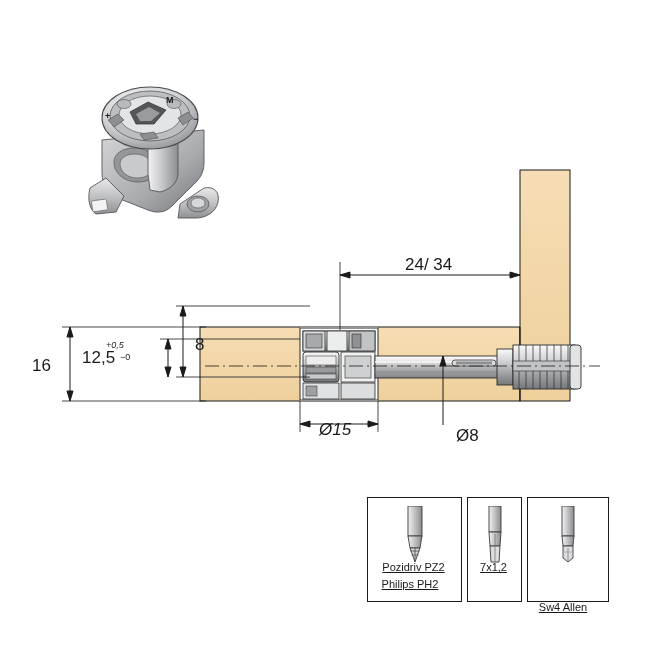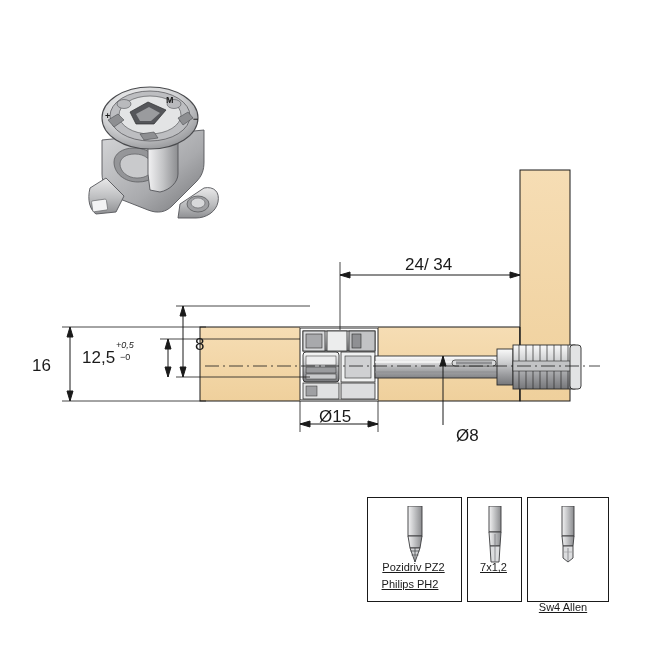--- a/index.html
+++ b/index.html
@@ -232,26 +232,26 @@
       <polygon points="443,356 440,366 446,366"></polygon>
       <line x1="443" y1="378" x2="443" y2="378" stroke-width="1"></line>
     </g>
   </svg>
 
   <div class="lbl" style="left:405px; top:255px;">24/ 34</div>
 
   <div class="lbl" style="left:32px; top:356px;">16</div>
 
   <div class="lbl" style="left:82px; top:348px;">12,5</div>
-  <div class="lbl small" style="left:116px; top:340px;font-style:italic;">+0,5</div>
+  <div class="lbl small" style="left:106px; top:340px;font-style:italic;">+0,5</div>
   <div class="lbl small" style="left:120px; top:352px;">−0</div>
 
   <div class="lbl" style="left:195px; top:335px;">8</div>
 
-  <div class="lbl" style="left:319px; top:407px;">Ø15</div>
+  <div class="lbl" style="left:319px; top:420px;font-style:italic;">Ø15</div>
 
   <div class="lbl" style="left:456px; top:426px;text-align:center;">Ø8</div>
 
   <div class="abs" style="left:367px; top:497px; width:240px; height:110px;">
 
     <div class="abs" style="left:0; top:0; width:93px; height:103px; border:1px solid #1a1a1a;">
       <svg class="abs" style="left:22px; top:8px;" width="50" height="58" viewBox="0 0 50 58">
         <defs>
           <linearGradient id="gBit1" x1="0" y1="0" x2="1" y2="0">
             <stop offset="0%" stop-color="#f3f3f4"></stop>

